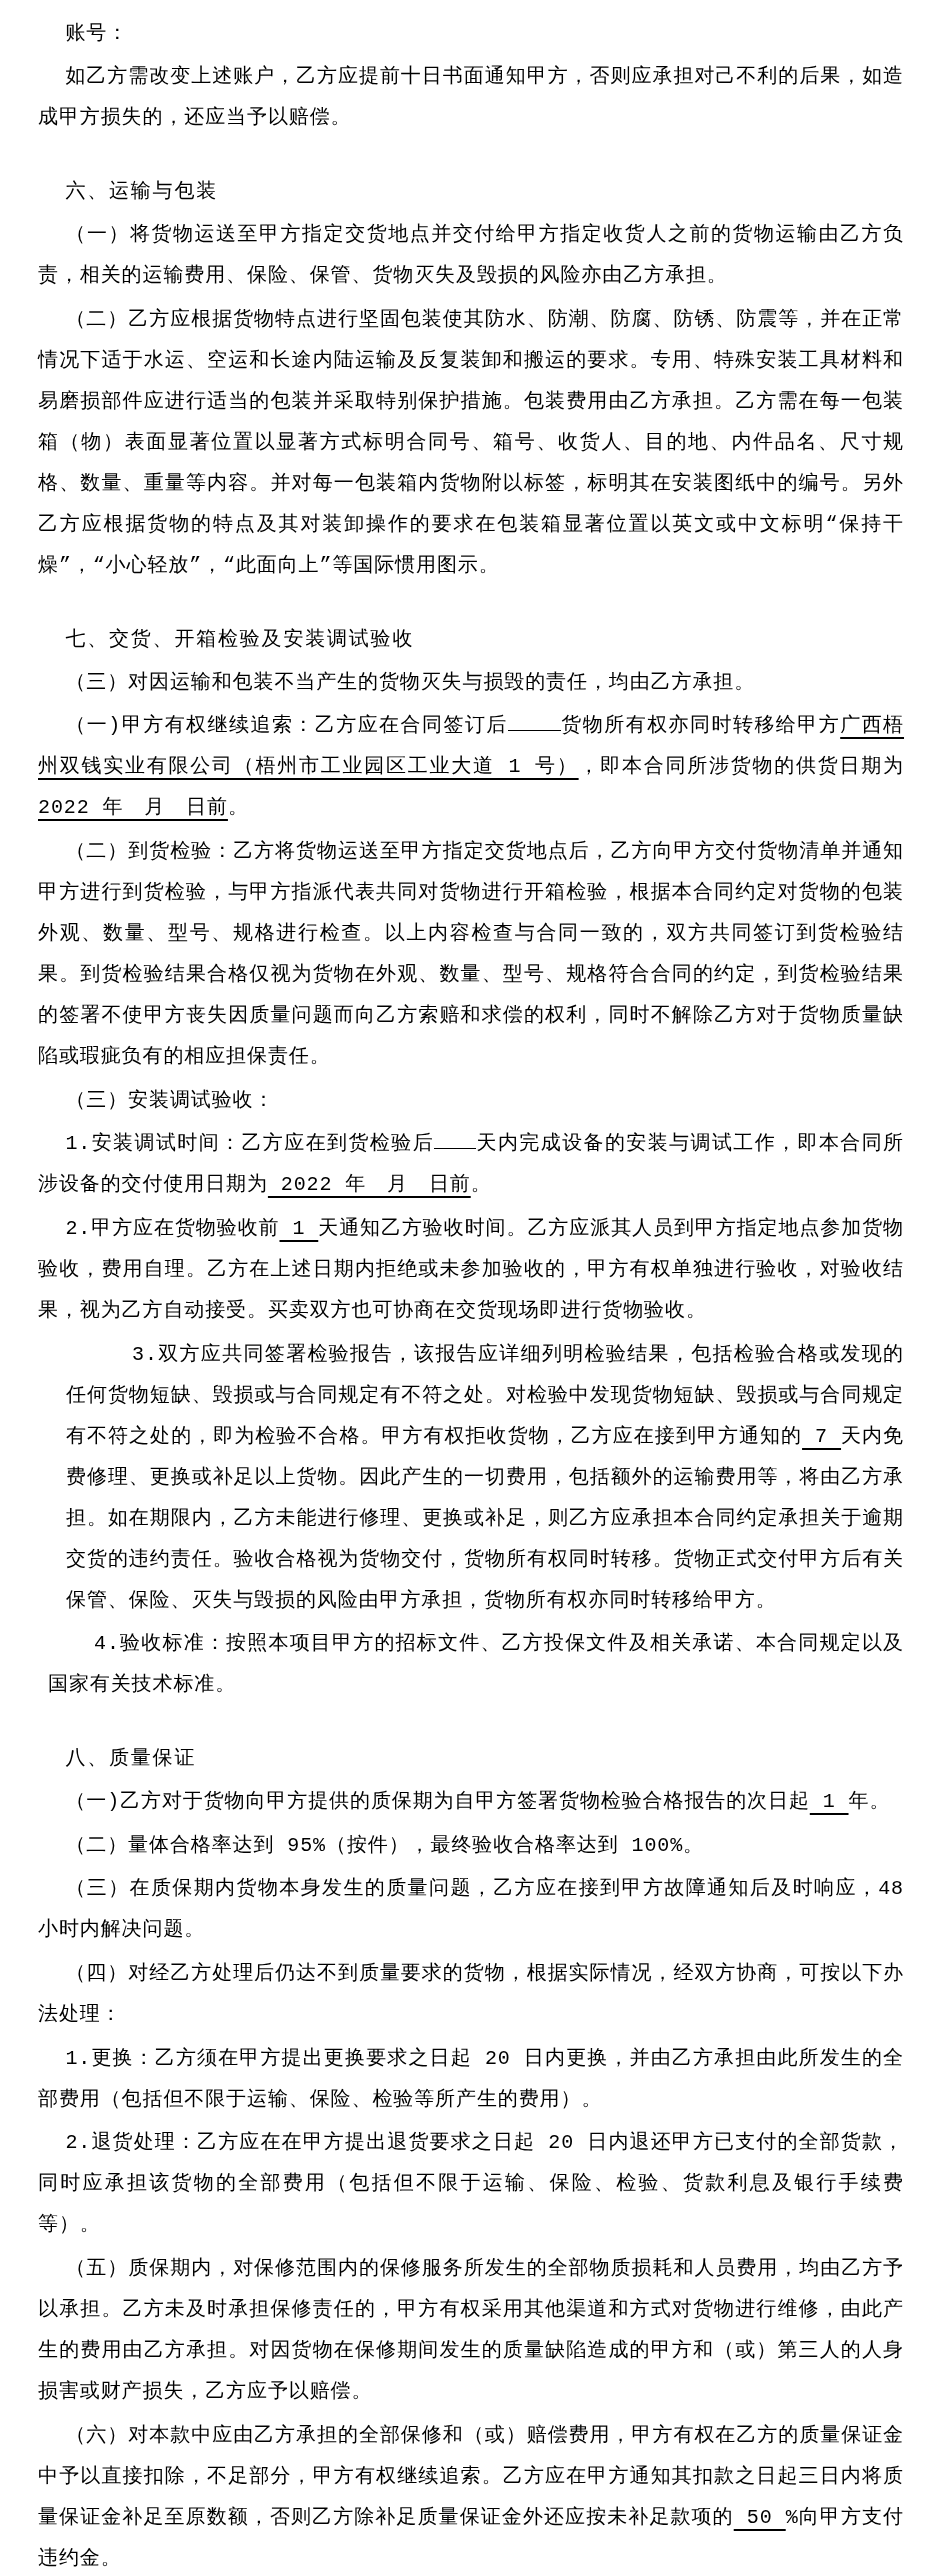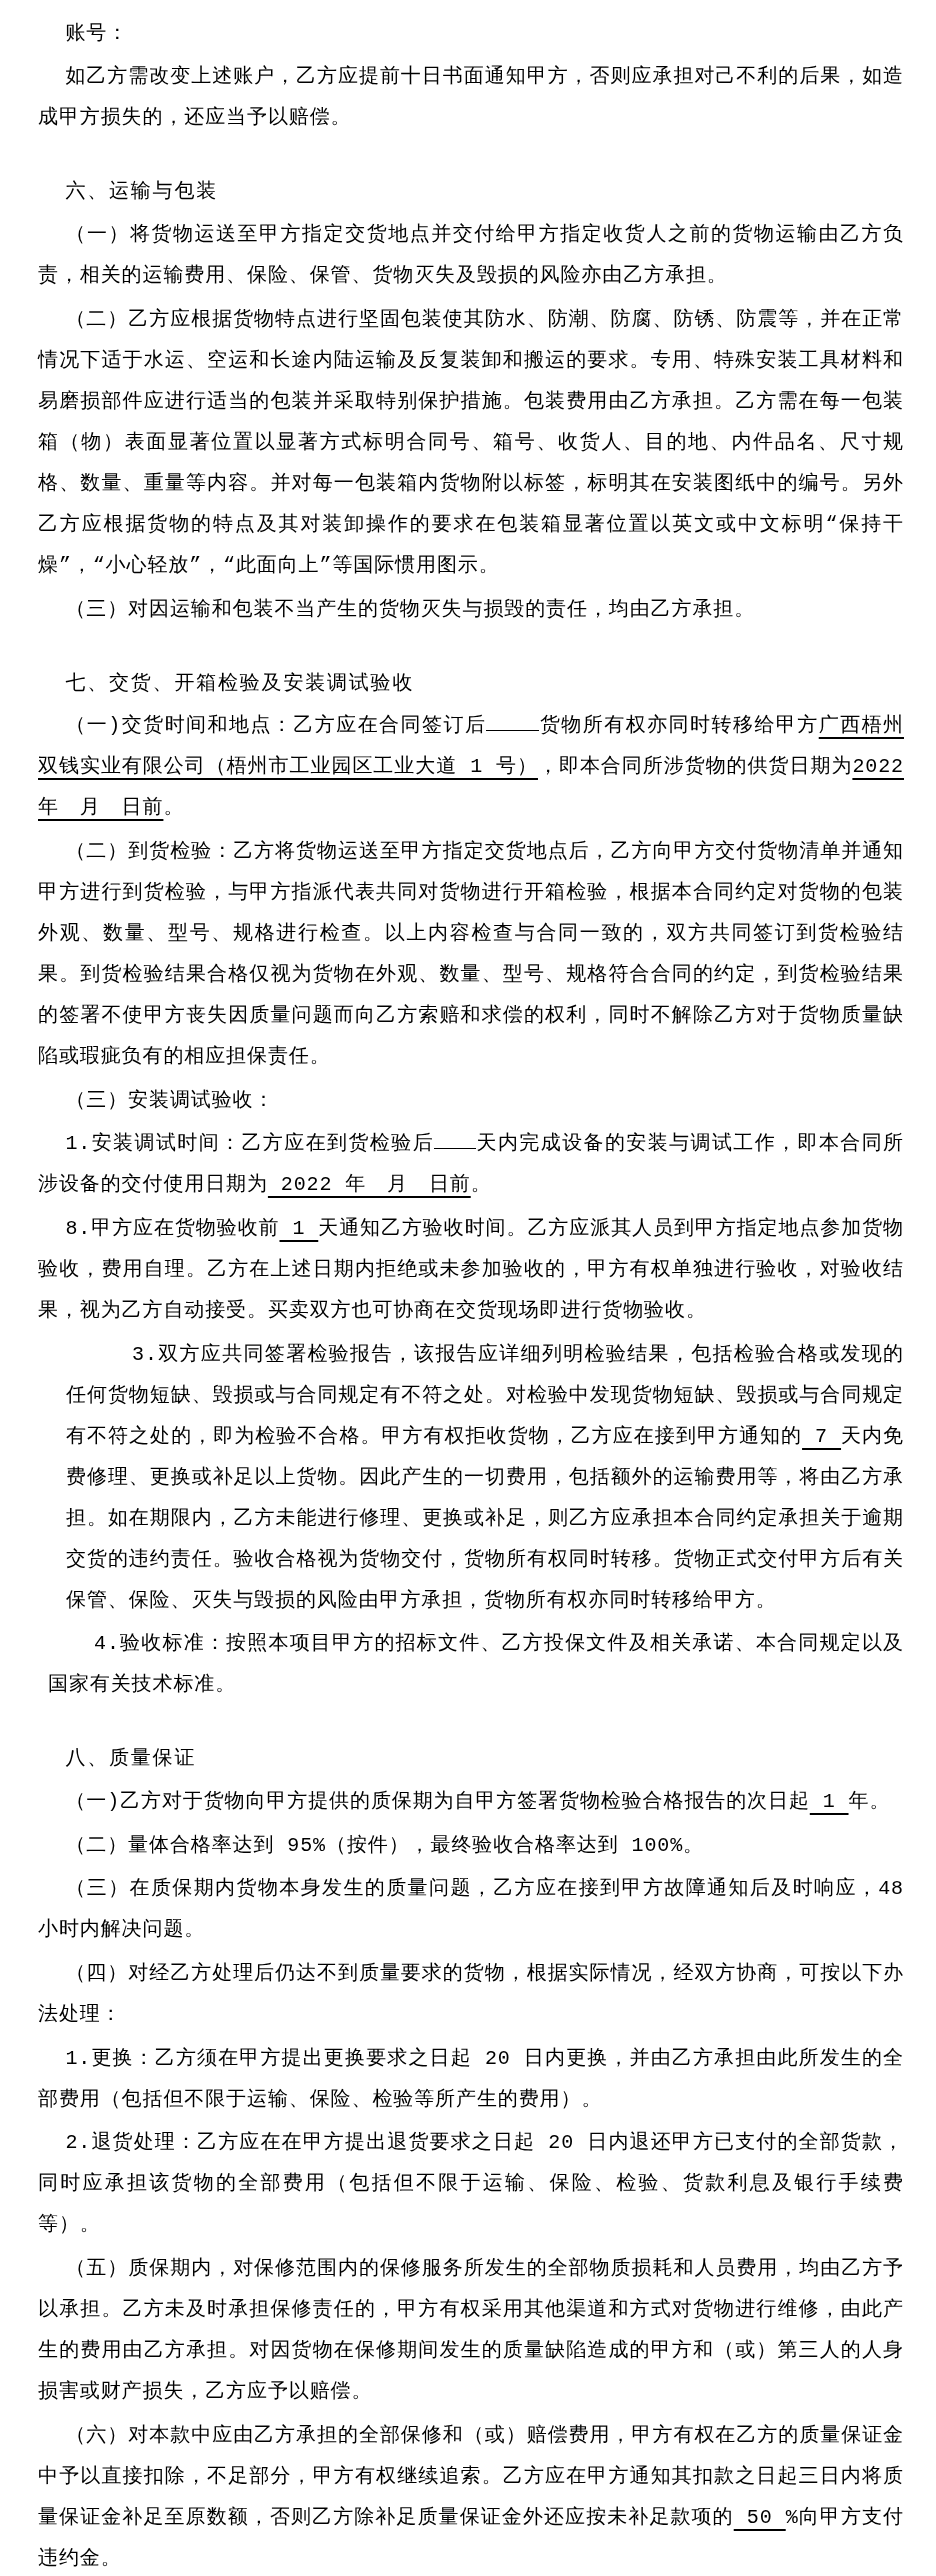--- a/index.html
+++ b/index.html
@@ -55,27 +55,27 @@
 </head>
 <body>
 
 <div class="page">
   <div>
       <p class="para body"><span>账号：</span></p>
       <p class="para body"><span>如乙方需改变上述账户，乙方应提前十日书面通知甲方，否则应承担对己不利的后果，如造成甲方损失的，还应当予以赔偿。</span></p>
       <p class="para heading"><span>六、运输与包装</span></p>
       <p class="para body"><span>（一）将货物运送至甲方指定交货地点并交付给甲方指定收货人之前的货物运输由乙方负责，相关的运输费用、保险、保管、货物灭失及毁损的风险亦由乙方承担。</span></p>
       <p class="para body"><span>（二）乙方应根据货物特点进行坚固包装使其防水、防潮、防腐、防锈、防震等，并在正常情况下适于水运、空运和长途内陆运输及反复装卸和搬运的要求。专用、特殊安装工具材料和易磨损部件应进行适当的包装并采取特别保护措施。包装费用由乙方承担。乙方需在每一包装箱（物）表面显著位置以显著方式标明合同号、箱号、收货人、目的地、内件品名、尺寸规格、数量、重量等内容。并对每一包装箱内货物附以标签，标明其在安装图纸中的编号。另外乙方应根据货物的特点及其对装卸操作的要求在包装箱显著位置以英文或中文标明“保持干燥”，“小心轻放”，“此面向上”等国际惯用图示。</span></p>
+      <p class="para heading"><span>七、交货、开箱检验及安装调试验收</span></p>
       <p class="para body"><span>（三）对因运输和包装不当产生的货物灭失与损毁的责任，均由乙方承担。</span></p>
-      <p class="para heading"><span>七、交货、开箱检验及安装调试验收</span></p>
-      <p class="para body"><span>（一)交货时间和地点：乙方应在合同签订后</span><span class="blank" style="width: 53px;"></span><span>货物所有权亦同时转移给甲方</span><span class="u">广西梧州双钱实业有限公司（梧州市工业园区工业大道 1 号）</span><span>，即本合同所涉货物的供货日期为</span><span class="u">2022 年　月　日前</span><span>。</span></p>
+      <p class="para body"><span>（一)甲方有权继续追索：乙方应在合同签订后</span><span class="blank" style="width: 53px;"></span><span>货物所有权亦同时转移给甲方</span><span class="u">广西梧州双钱实业有限公司（梧州市工业园区工业大道 1 号）</span><span>，即本合同所涉货物的供货日期为</span><span class="u">2022 年　月　日前</span><span>。</span></p>
       <p class="para body"><span>（二）到货检验：乙方将货物运送至甲方指定交货地点后，乙方向甲方交付货物清单并通知甲方进行到货检验，与甲方指派代表共同对货物进行开箱检验，根据本合同约定对货物的包装外观、数量、型号、规格进行检查。以上内容检查与合同一致的，双方共同签订到货检验结果。到货检验结果合格仅视为货物在外观、数量、型号、规格符合合同的约定，到货检验结果的签署不使甲方丧失因质量问题而向乙方索赔和求偿的权利，同时不解除乙方对于货物质量缺陷或瑕疵负有的相应担保责任。</span></p>
       <p class="para body"><span>（三）安装调试验收：</span></p>
       <p class="para body"><span>1.安装调试时间：乙方应在到货检验后</span><span class="blank" style="width: 42px;"></span><span>天内完成设备的安装与调试工作，即本合同所涉设备的交付使用日期为</span><span class="u"> 2022 年　月　日前</span><span>。</span></p>
-      <p class="para body"><span>8.甲方应在货物验收前</span><span class="u"> 1 </span><span>天通知乙方验收时间。乙方应派其人员到甲方指定地点参加货物验收，费用自理。乙方在上述日期内拒绝或未参加验收的，甲方有权单独进行验收，对验收结果，视为乙方自动接受。买卖双方也可协商在交货现场即进行货物验收。</span></p>
+      <p class="para body"><span>2.甲方应在货物验收前</span><span class="u"> 1 </span><span>天通知乙方验收时间。乙方应派其人员到甲方指定地点参加货物验收，费用自理。乙方在上述日期内拒绝或未参加验收的，甲方有权单独进行验收，对验收结果，视为乙方自动接受。买卖双方也可协商在交货现场即进行货物验收。</span></p>
       <p class="para indent-a"><span>3.双方应共同签署检验报告，该报告应详细列明检验结果，包括检验合格或发现的任何货物短缺、毁损或与合同规定有不符之处。对检验中发现货物短缺、毁损或与合同规定有不符之处的，即为检验不合格。甲方有权拒收货物，乙方应在接到甲方通知的</span><span class="u"> 7 </span><span>天内免费修理、更换或补足以上货物。因此产生的一切费用，包括额外的运输费用等，将由乙方承担。如在期限内，乙方未能进行修理、更换或补足，则乙方应承担本合同约定承担关于逾期交货的违约责任。验收合格视为货物交付，货物所有权同时转移。货物正式交付甲方后有关保管、保险、灭失与毁损的风险由甲方承担，货物所有权亦同时转移给甲方。</span></p>
       <p class="para indent-b"><span>4.验收标准：按照本项目甲方的招标文件、乙方投保文件及相关承诺、本合同规定以及国家有关技术标准。</span></p>
       <p class="para heading"><span>八、质量保证</span></p>
       <p class="para body"><span>（一)乙方对于货物向甲方提供的质保期为自甲方签署货物检验合格报告的次日起</span><span class="u"> 1 </span><span>年。</span></p>
       <p class="para body"><span>（二）量体合格率达到 95%（按件），最终验收合格率达到 100%。</span></p>
       <p class="para body"><span>（三）在质保期内货物本身发生的质量问题，乙方应在接到甲方故障通知后及时响应，48 小时内解决问题。</span></p>
       <p class="para body"><span>（四）对经乙方处理后仍达不到质量要求的货物，根据实际情况，经双方协商，可按以下办法处理：</span></p>
       <p class="para body"><span>1.更换：乙方须在甲方提出更换要求之日起 20 日内更换，并由乙方承担由此所发生的全部费用（包括但不限于运输、保险、检验等所产生的费用）。</span></p>
       <p class="para body"><span>2.退货处理：乙方应在在甲方提出退货要求之日起 20 日内退还甲方已支付的全部货款，同时应承担该货物的全部费用（包括但不限于运输、保险、检验、货款利息及银行手续费等）。</span></p>
       <p class="para body"><span>（五）质保期内，对保修范围内的保修服务所发生的全部物质损耗和人员费用，均由乙方予以承担。乙方未及时承担保修责任的，甲方有权采用其他渠道和方式对货物进行维修，由此产生的费用由乙方承担。对因货物在保修期间发生的质量缺陷造成的甲方和（或）第三人的人身损害或财产损失，乙方应予以赔偿。</span></p>

